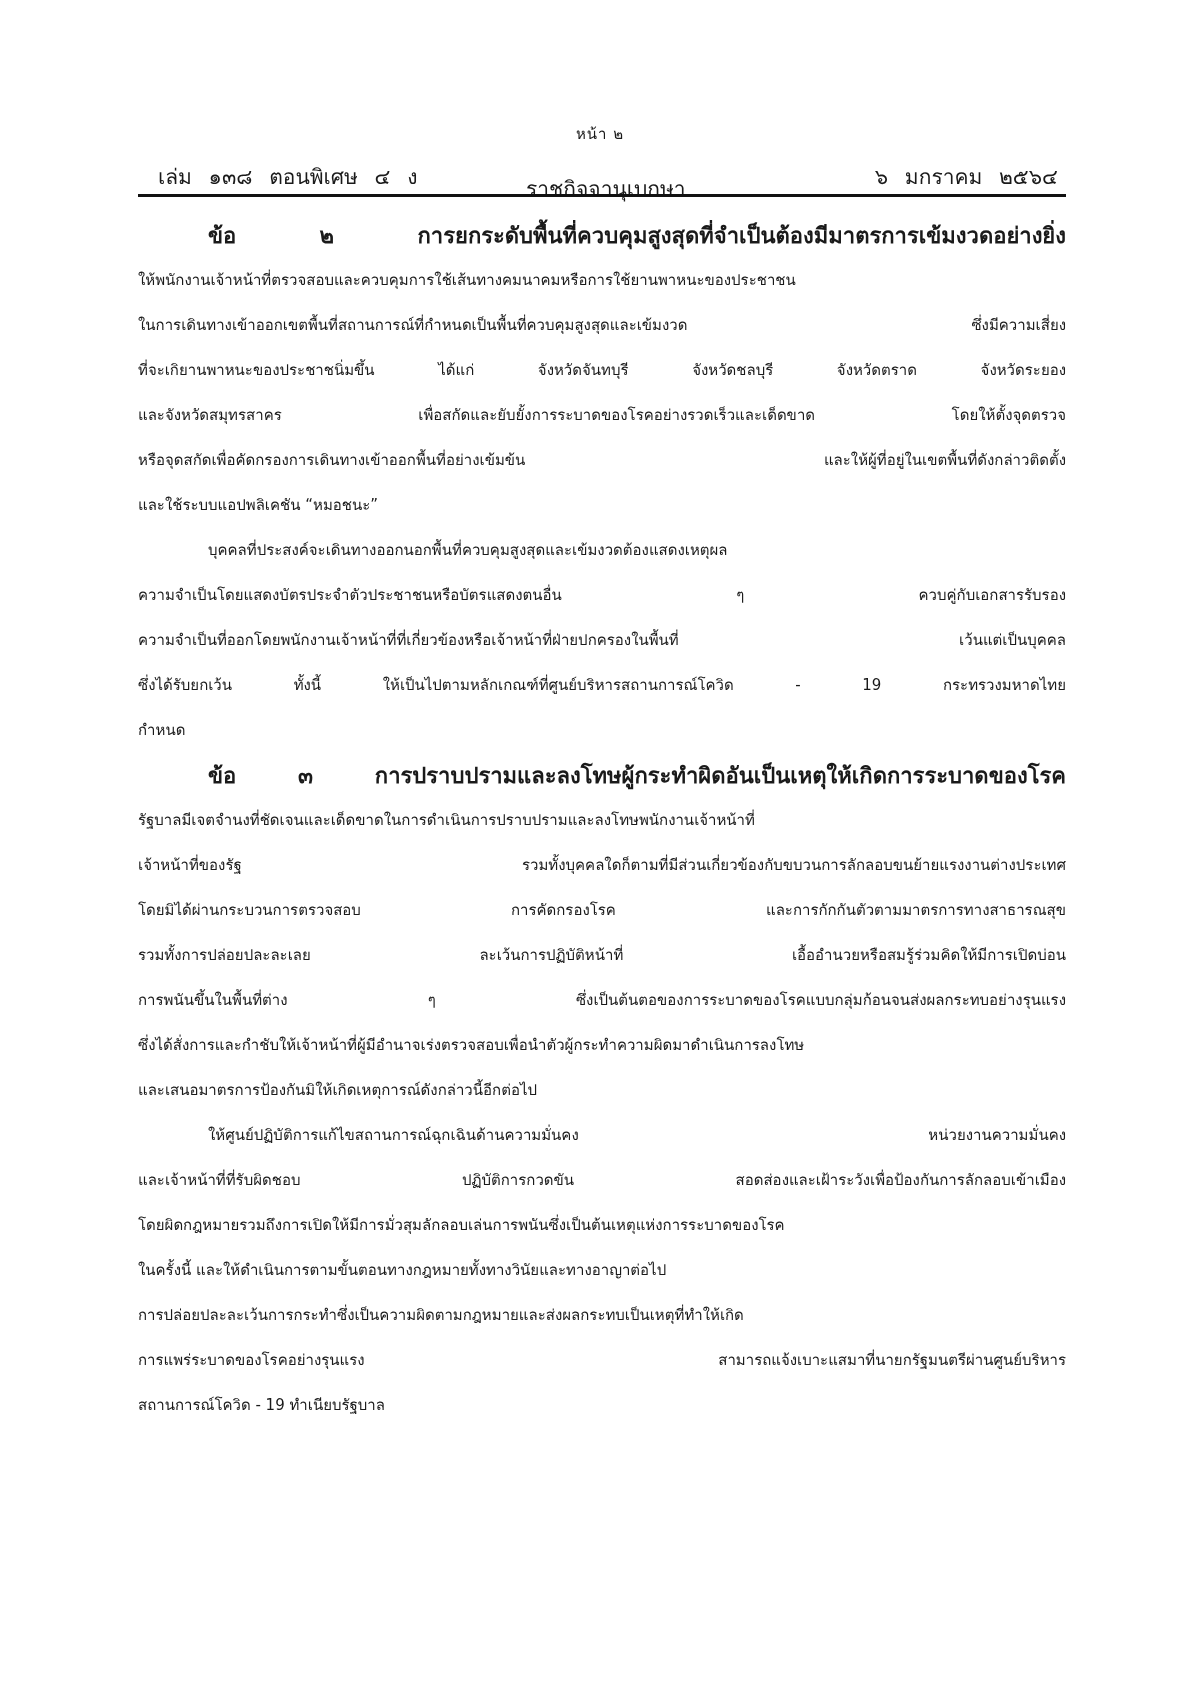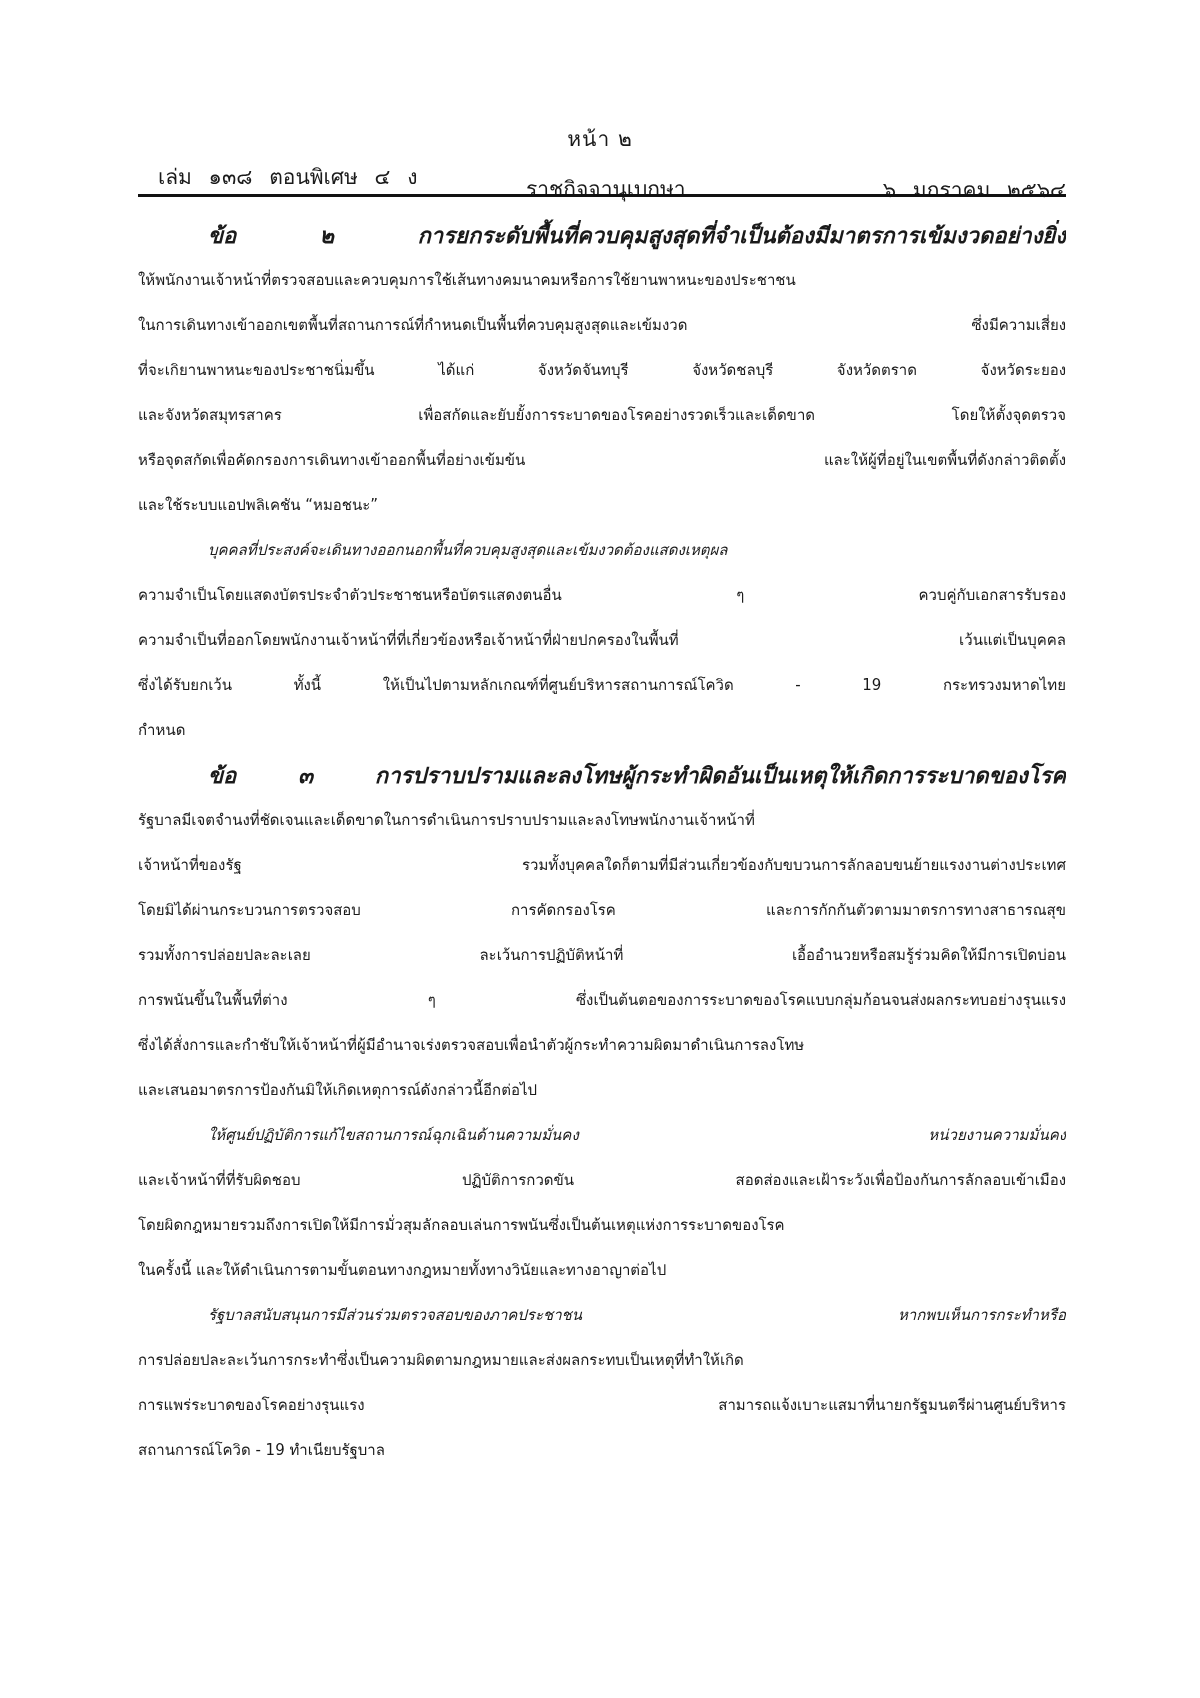--- a/index.html
+++ b/index.html
@@ -1,30 +1,30 @@
 <!DOCTYPE html>
 <html><head>
 <meta charset="utf-8">
 <style>
   html, body { margin: 0; padding: 0; background: #ffffff; }
   body { width: 1200px; height: 1698px; position: relative; overflow: hidden;
          font-family: "DejaVu Sans", "Liberation Sans", sans-serif; color: #1a1a1a; }
   .page-num { position: absolute; top: 122px; left: 0; width: 1200px; text-align: center;
-              font-size: 21px; letter-spacing: 1px; }
+              font-size: 15px; letter-spacing: 1px; }
   .header-row { position: absolute; top: 160px; left: 138px; width: 928px; height: 30px;
                 font-size: 21px; }
   .header-row .h-left { position: absolute; left: 0; top: 0; word-spacing: 10px; margin-left: 20px; }
   .header-row .h-center { position: absolute; left: 388px; top: 12px; }
-  .header-row .h-right { position: absolute; right: 0; top: 0; word-spacing: 10px; margin-top: 13px; }
+  .header-row .h-right { position: absolute; right: 8px; top: 0; word-spacing: 10px; }
   .header-rule { position: absolute; top: 194px; left: 138px; width: 928px; height: 3px; background: #111; }
   .body-text { position: absolute; top: 213px; left: 138px; width: 928px; }
   .line { height: 45px; line-height: 45px; font-size: 15px; white-space: nowrap;
           text-align: justify; text-align-last: justify; overflow: hidden; }
   .line.last { text-align-last: left; }
-  .line.indent { padding-left: 70px; font-style: italic; }
+  .line.indent { padding-left: 70px; }
   .line.heading { font-weight: bold; font-size: 22px; }
 </style>
 </head>
 <body>
 
 <div class="page-num">หน้า   ๒</div>
 
 <div class="header-row">
   <span class="h-left">เล่ม   ๑๓๘   ตอนพิเศษ   ๔   ง</span>
   <span class="h-center">ราชกิจจานุเบกษา</span>
@@ -50,17 +50,16 @@
   <div class="line">เจ้าหน้าที่ของรัฐ  รวมทั้งบุคคลใดก็ตามที่มีส่วนเกี่ยวข้องกับขบวนการลักลอบขนย้ายแรงงานต่างประเทศ</div>
   <div class="line">โดยมิได้ผ่านกระบวนการตรวจสอบ  การคัดกรองโรค  และการกักกันตัวตามมาตรการทางสาธารณสุข</div>
   <div class="line">รวมทั้งการปล่อยปละละเลย  ละเว้นการปฏิบัติหน้าที่  เอื้ออำนวยหรือสมรู้ร่วมคิดให้มีการเปิดบ่อน</div>
   <div class="line">การพนันขึ้นในพื้นที่ต่าง ๆ  ซึ่งเป็นต้นตอของการระบาดของโรคแบบกลุ่มก้อนจนส่งผลกระทบอย่างรุนแรง</div>
   <div class="line">ซึ่งได้สั่งการและกำชับให้เจ้าหน้าที่ผู้มีอำนาจเร่งตรวจสอบเพื่อนำตัวผู้กระทำความผิดมาดำเนินการลงโทษ</div>
   <div class="line last">และเสนอมาตรการป้องกันมิให้เกิดเหตุการณ์ดังกล่าวนี้อีกต่อไป</div>
   <div class="line indent">ให้ศูนย์ปฏิบัติการแก้ไขสถานการณ์ฉุกเฉินด้านความมั่นคง  หน่วยงานความมั่นคง</div>
   <div class="line">และเจ้าหน้าที่ที่รับผิดชอบ  ปฏิบัติการกวดขัน  สอดส่องและเฝ้าระวังเพื่อป้องกันการลักลอบเข้าเมือง</div>
   <div class="line">โดยผิดกฎหมายรวมถึงการเปิดให้มีการมั่วสุมลักลอบเล่นการพนันซึ่งเป็นต้นเหตุแห่งการระบาดของโรค</div>
   <div class="line last">ในครั้งนี้  และให้ดำเนินการตามขั้นตอนทางกฎหมายทั้งทางวินัยและทางอาญาต่อไป</div>
-  <div class="line indent">รัฐบาลสนับสนุนการมีส่วนร่วมตรวจสอบของภาคประชาชน  หากพบเห็นการกระทำหรือ</div>
   <div class="line">การปล่อยปละละเว้นการกระทำซึ่งเป็นความผิดตามกฎหมายและส่งผลกระทบเป็นเหตุที่ทำให้เกิด</div>
   <div class="line">การแพร่ระบาดของโรคอย่างรุนแรง  สามารถแจ้งเบาะแสมาที่นายกรัฐมนตรีผ่านศูนย์บริหาร</div>
   <div class="line last">สถานการณ์โควิด - 19  ทำเนียบรัฐบาล</div>
 </div>
 
 </body></html>

